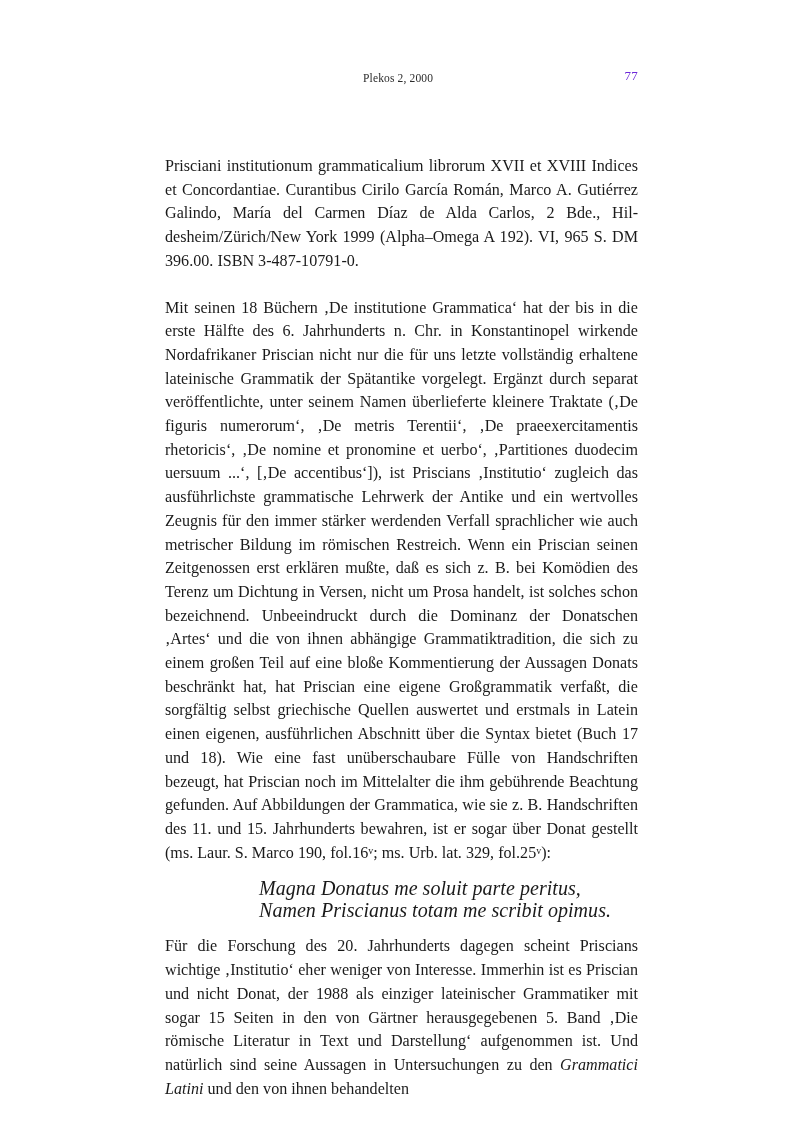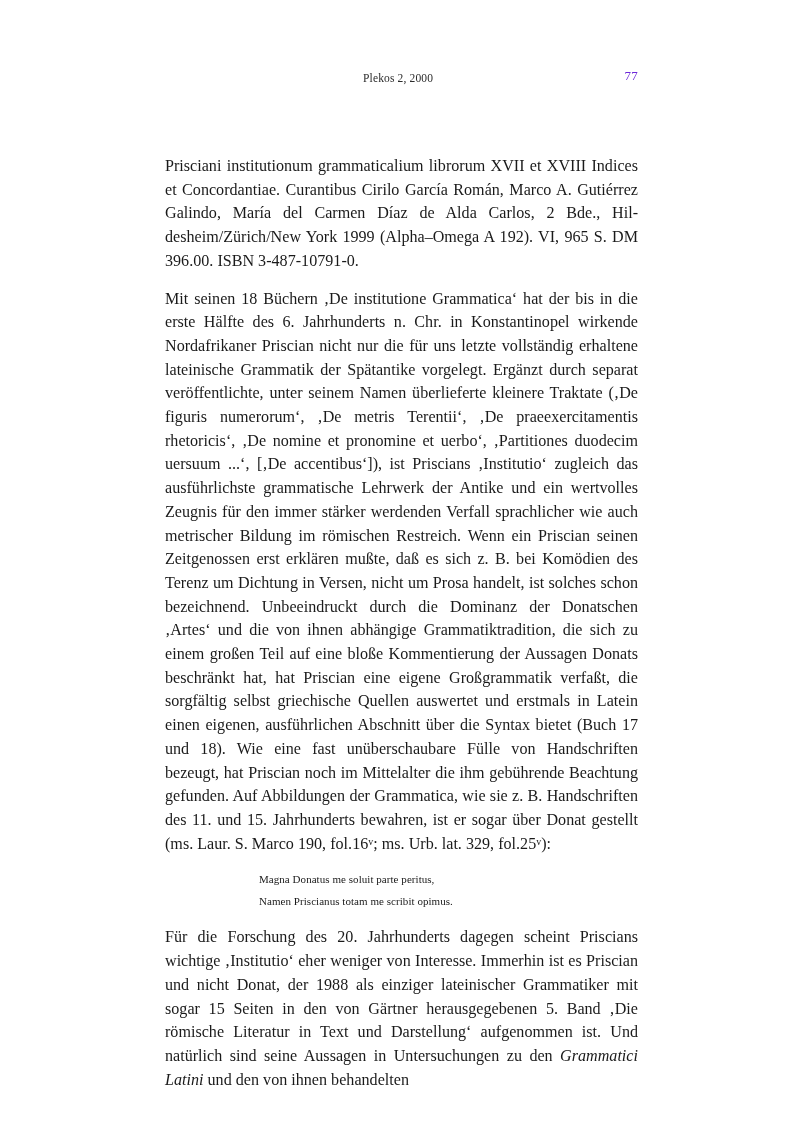--- a/index.html
+++ b/index.html
@@ -67,36 +67,37 @@
     letter-spacing: 0.01px;
     hyphens: manual;
     -webkit-hyphens: manual;
   }
 
   .ref-block {
     margin: 12px 0 0 0;
   }
 
   .body-block {
-    margin-top: 14px;
+    margin-top: 23px;
   }
 
   .body-block-2 {
   }
 
   
   .block > span {
     display: inline;
   }
 
   .verse {
     margin-top: 14px;
     margin-bottom: 13px;
     padding-left: 94px;
-    font-size: 11px;
+    font-style: italic;
+    font-size: 20px;
     line-height: 21.5px;
     text-align: left;
     letter-spacing: 0.05px;
   }
   .verse-line {
     display: block;
     white-space: nowrap;
   }
 
   .it { font-style: italic; }

